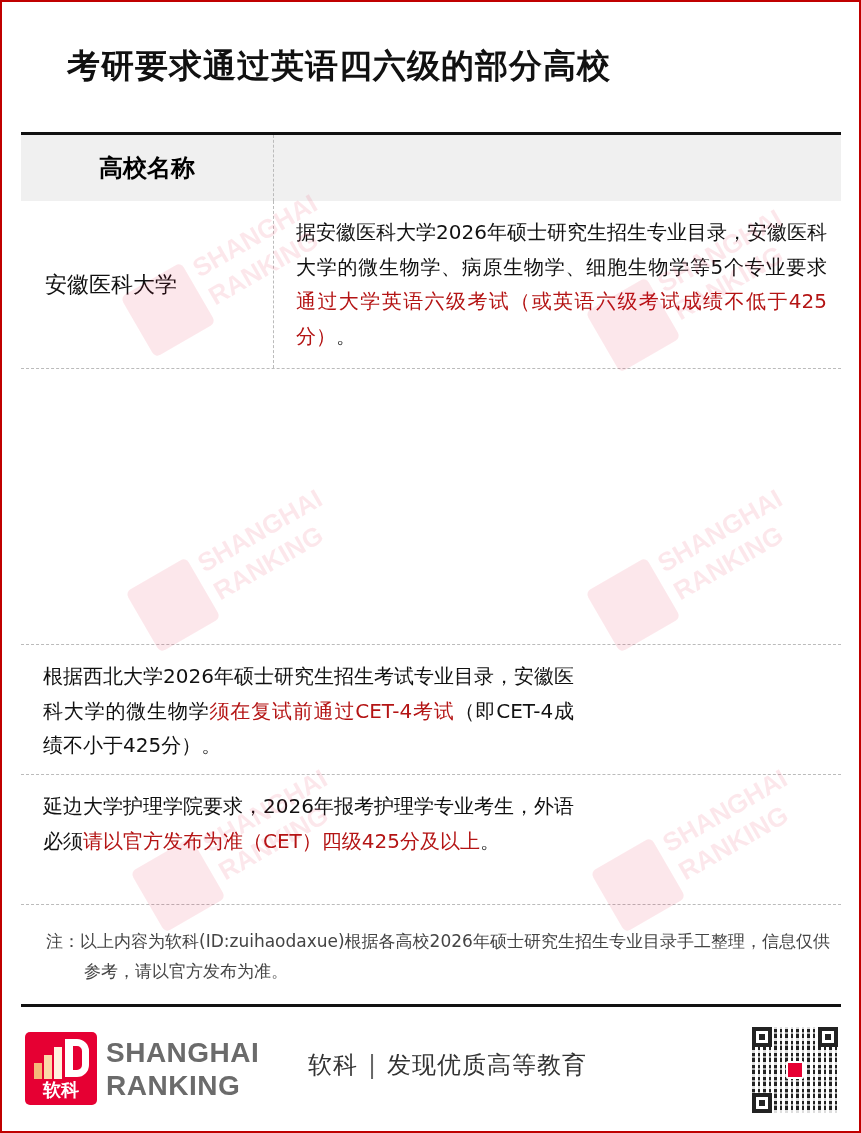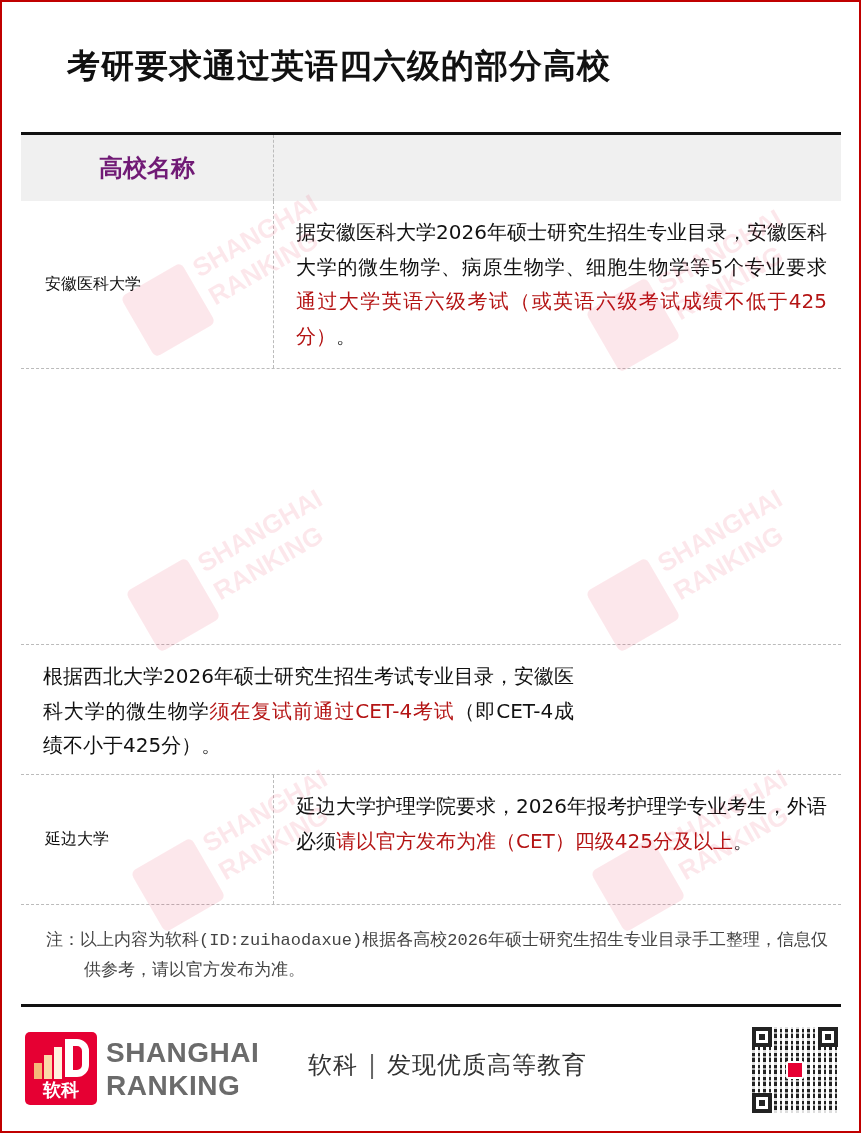--- a/index.html
+++ b/index.html
@@ -2,31 +2,31 @@
 <html><head>
 <meta charset="utf-8">
 <style>
   * { box-sizing: border-box; margin: 0; padding: 0; }
   html, body { width: 861px; height: 1133px; background: #ffffff; }
   body { font-family: "DejaVu Sans", "Liberation Sans", sans-serif; color: #111; position: relative; overflow: hidden; }
   .frame { position: absolute; left: 0; top: 0; width: 861px; height: 1133px; border: 2px solid #c00000; pointer-events: none; z-index: 10; }
   .title { position: absolute; left: 28px; top: 44px; font-size: 33px; font-weight: bold; letter-spacing: 1px; color: #111; margin-left: 39px; }
   .table { position: absolute; left: 21px; top: 132px; width: 820px; border-top: 3px solid #111; }
   .thead { display: flex; height: 66px; background: #f0f0f0; }
-  .th { display: flex; align-items: center; justify-content: center; font-size: 24px; font-weight: bold; color: #701a75; }
+  .th { display: flex; align-items: center; justify-content: center; font-size: 24px; font-weight: bold; color: #000000; }
   .col1 { width: 253px; border-right: 1px dashed #bbb; }
   .col2 { width: 567px; }
   .row { display: flex; border-bottom: 1px dashed #bbb; position: relative; }
-  .row .name { display: flex; align-items: center; padding-left: 24px; font-size: 16px; color: #111; }
+  .row .name { display: flex; align-items: center; padding-left: 24px; font-size: 22px; color: #111; }
   .row .req { padding: 14px 14px 14px 22px; font-size: 20px; line-height: 34.5px; color: #111; text-align: justify; }
   .red { color: #b41414; }
   .wm { position: absolute; width: 190px; height: 110px; transform: rotate(-30deg); opacity: 0.09; pointer-events: none; }
   .wm .box { position: absolute; left: 0; top: 20px; width: 70px; height: 70px; background: #e60033; border-radius: 6px; }
   .wm .txt { position: absolute; left: 78px; top: 18px; font-size: 26px; font-weight: bold; color: #e60033; line-height: 32px; font-family: "Liberation Sans", sans-serif; }
-  .note { position: absolute; left: 46px; top: 926px; width: 790px; font-size: 17px; line-height: 30px; color: #444; padding-left: 38px; text-indent: -38px; font-family: Liberation Mono, monospace; }
+  .note { position: absolute; left: 46px; top: 926px; width: 790px; font-size: 17px; line-height: 30px; color: #444; padding-left: 38px; text-indent: -38px; }
   .footer-rule { position: absolute; left: 21px; top: 1004px; width: 820px; height: 3px; background: #111; }
   .logo { position: absolute; left: 25px; top: 1032px; width: 72px; height: 73px; background: #e60033; border-radius: 5px; }
   .logo .bar { position: absolute; bottom: 26px; width: 8px; }
   .logo .b1 { left: 9px; height: 16px; background: #f5b97a; }
   .logo .b2 { left: 19px; height: 24px; background: #fbd9a8; }
   .logo .b3 { left: 29px; height: 32px; background: #fff3df; }
   .logo .r { position: absolute; left: 40px; top: 7px; width: 24px; height: 38px; border: 7px solid #fff; border-left-width: 8px; border-radius: 0 12px 12px 0; }
   .logo .cn { position: absolute; left: 4px; bottom: 3px; width: 64px; text-align: center; color: #fff; font-size: 18px; font-weight: bold; }
   .brand { position: absolute; left: 106px; top: 1036px; font-family: "Liberation Sans", sans-serif; font-weight: bold; font-size: 28px; line-height: 33px; color: #6b6b6b; letter-spacing: 0.5px; }
   .slogan { position: absolute; left: 308px; top: 1049px; font-size: 24px; color: #333; letter-spacing: 1px; }
@@ -62,21 +62,20 @@
   <div class="row" style="height:276px">
   </div>
 
   <div class="row" style="height:130px">
     <div class="req col2">
       <span>根据西北大学2026年硕士研究生招生考试专业目录，安徽医科大学的微生物学</span><span class="red">须在复试前通过CET-4考试</span><span>（即CET-4成绩不小于425分）。</span>
     </div>
   </div>
 
   <div class="row" style="height:130px">
-    <div class="name col1">延边大学</div>
     <div class="req col2">
       <span>延边大学护理学院要求，2026年报考护理学专业考生，外语必须</span><span class="red">请以官方发布为准（CET）四级425分及以上</span><span>。</span>
     </div>
   </div>
 </div>
 
 <div class="wm" style="left:125px;top:225px">
   <div class="box"></div>
     <div class="txt"><span>SHANGHAI</span><br><span>RANKING</span></div>
 </div>

